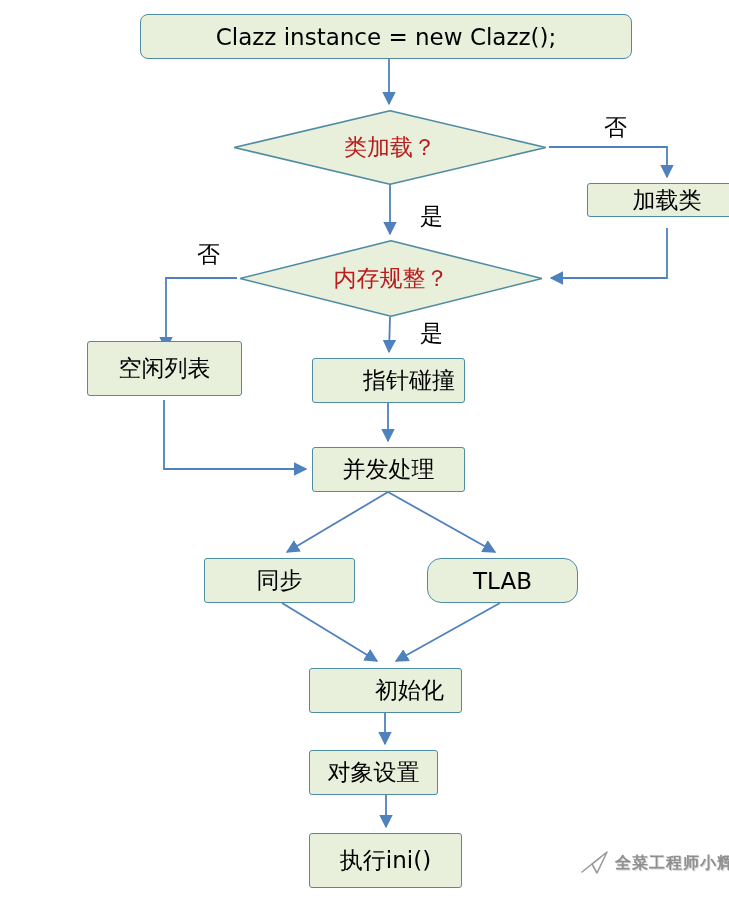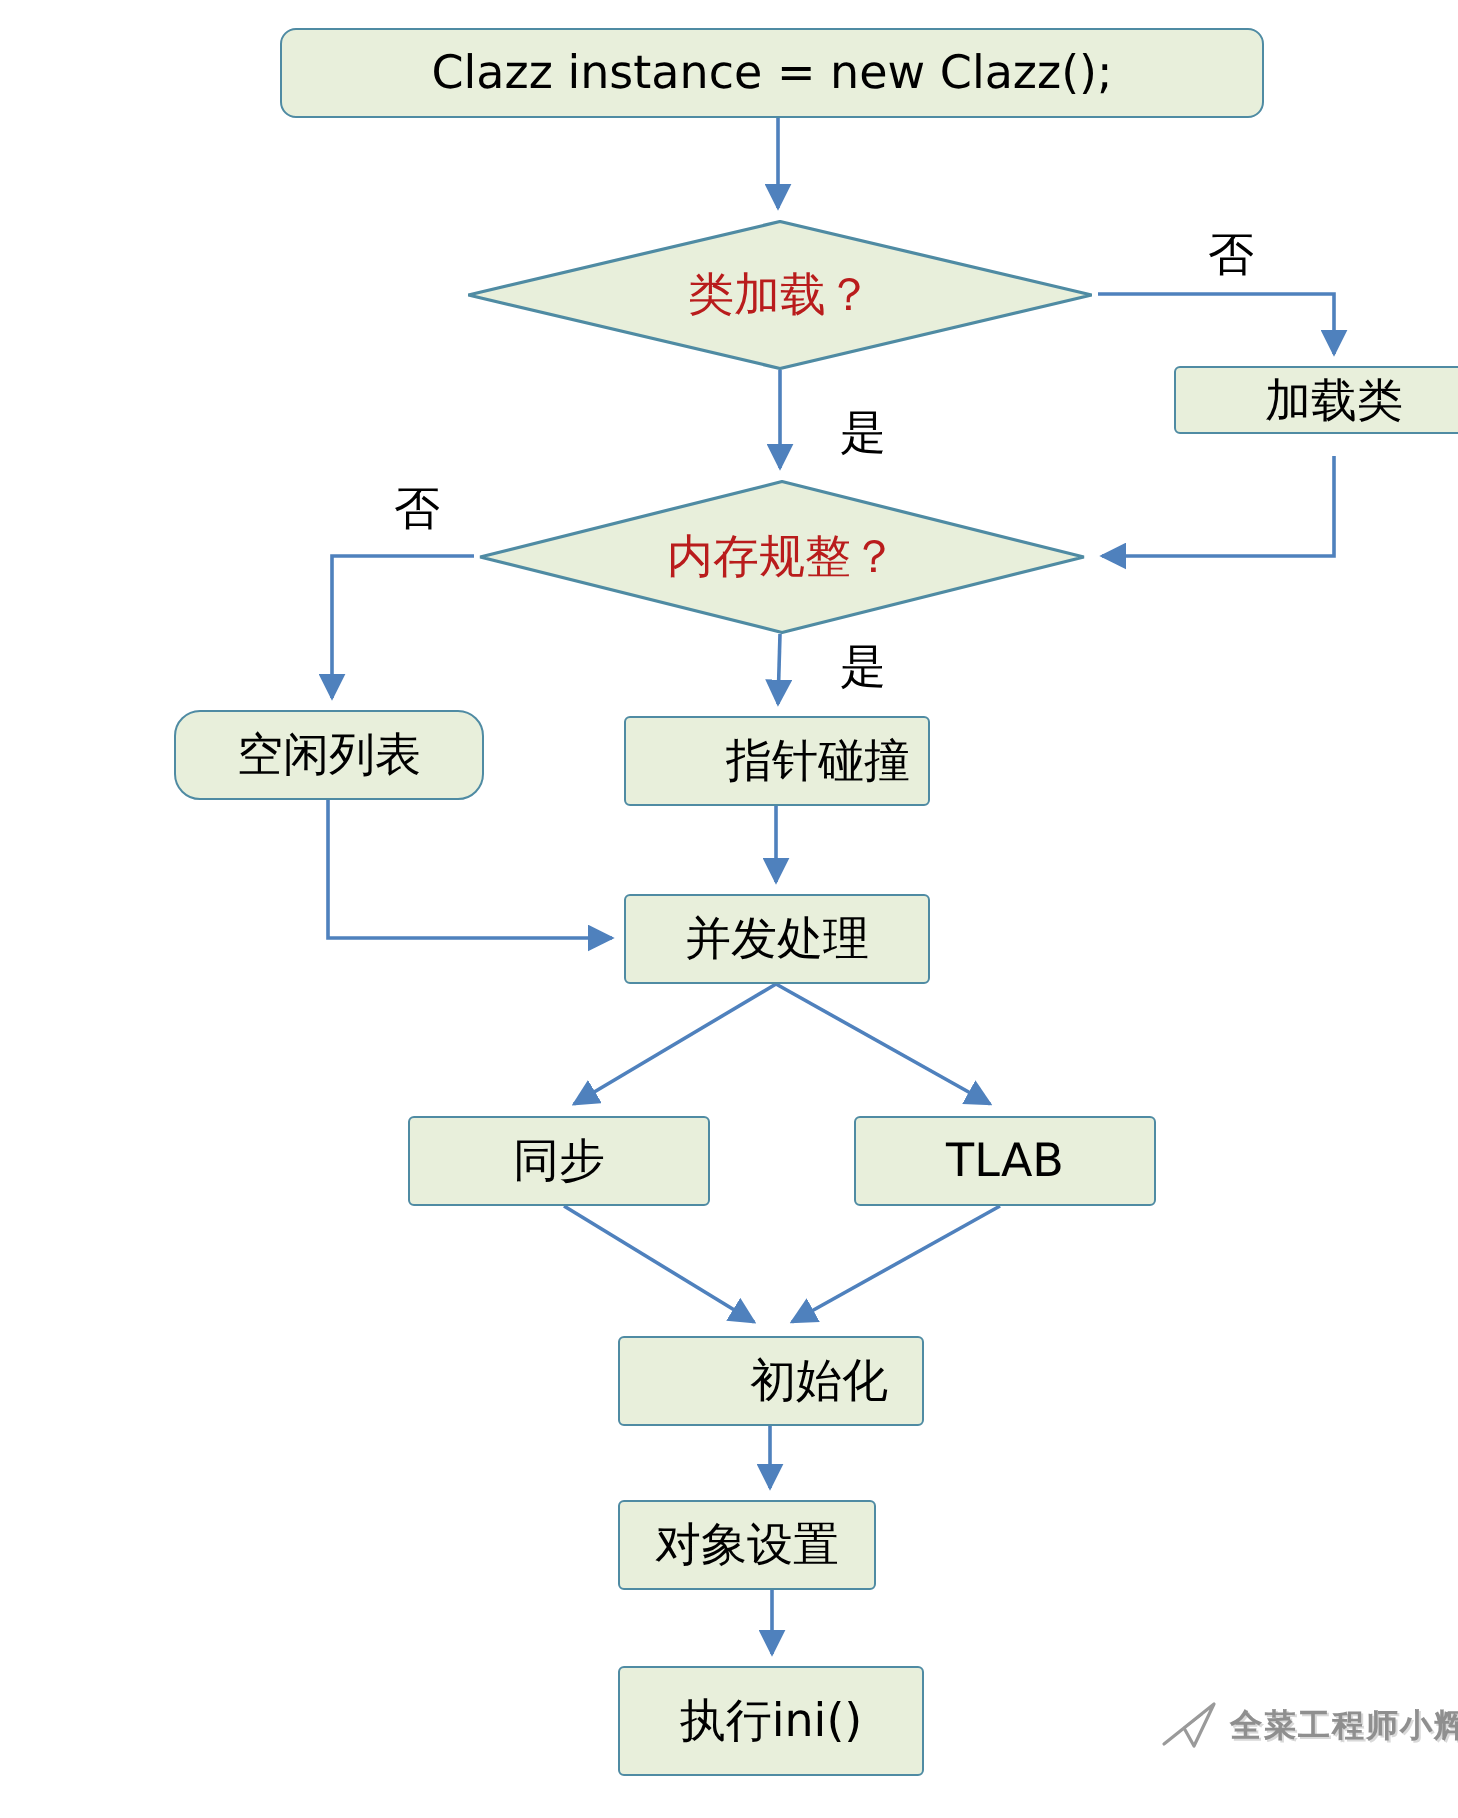--- a/index.html
+++ b/index.html
@@ -71,37 +71,37 @@
     <span>加载类</span>
   </div>
 
   <div class="diamond" style="left:193px; top:240px; width:308px; height:77px;">
     <svg class="shape" viewBox="0 0 100 100" preserveAspectRatio="none">
       <polygon points="50,1 99,50 50,99 1,50" fill="#e8efdb" stroke="#4f8ba3" stroke-width="1.6" vector-effect="non-scaling-stroke"></polygon>
     </svg>
     <span class="label">内存规整？</span>
   </div>
 
-  <div class="node-box" style="left:43px; top:355px; width:155px; height:45px;border-radius:13px;">
+  <div class="node-box" style="left:43px; top:341px; width:155px; height:55px;">
     <span>空闲列表</span>
   </div>
 
   <div class="node-box" style="left:268px; top:358px; width:153px; height:45px;padding-left:41px;">
     <span>指针碰撞</span>
   </div>
 
   <div class="node-box" style="left:160px; top:558px; width:151px; height:45px;">
     <span>同步</span>
   </div>
 
   <div class="node-box" style="left:268px; top:447px; width:153px; height:45px;">
     <span>并发处理</span>
   </div>
 
-  <div class="node-box" style="left:383px; top:558px; width:151px; height:45px;">
+  <div class="node-box" style="left:383px; top:558px; width:151px; height:45px;border-radius:14px;">
     <span>TLAB</span>
   </div>
 
   <div class="node-box" style="left:265px; top:668px; width:153px; height:45px;padding-left:48px;">
     <span>初始化</span>
   </div>
 
   <div class="node-box" style="left:265px; top:750px; width:129px; height:45px;">
     <span>对象设置</span>
   </div>

